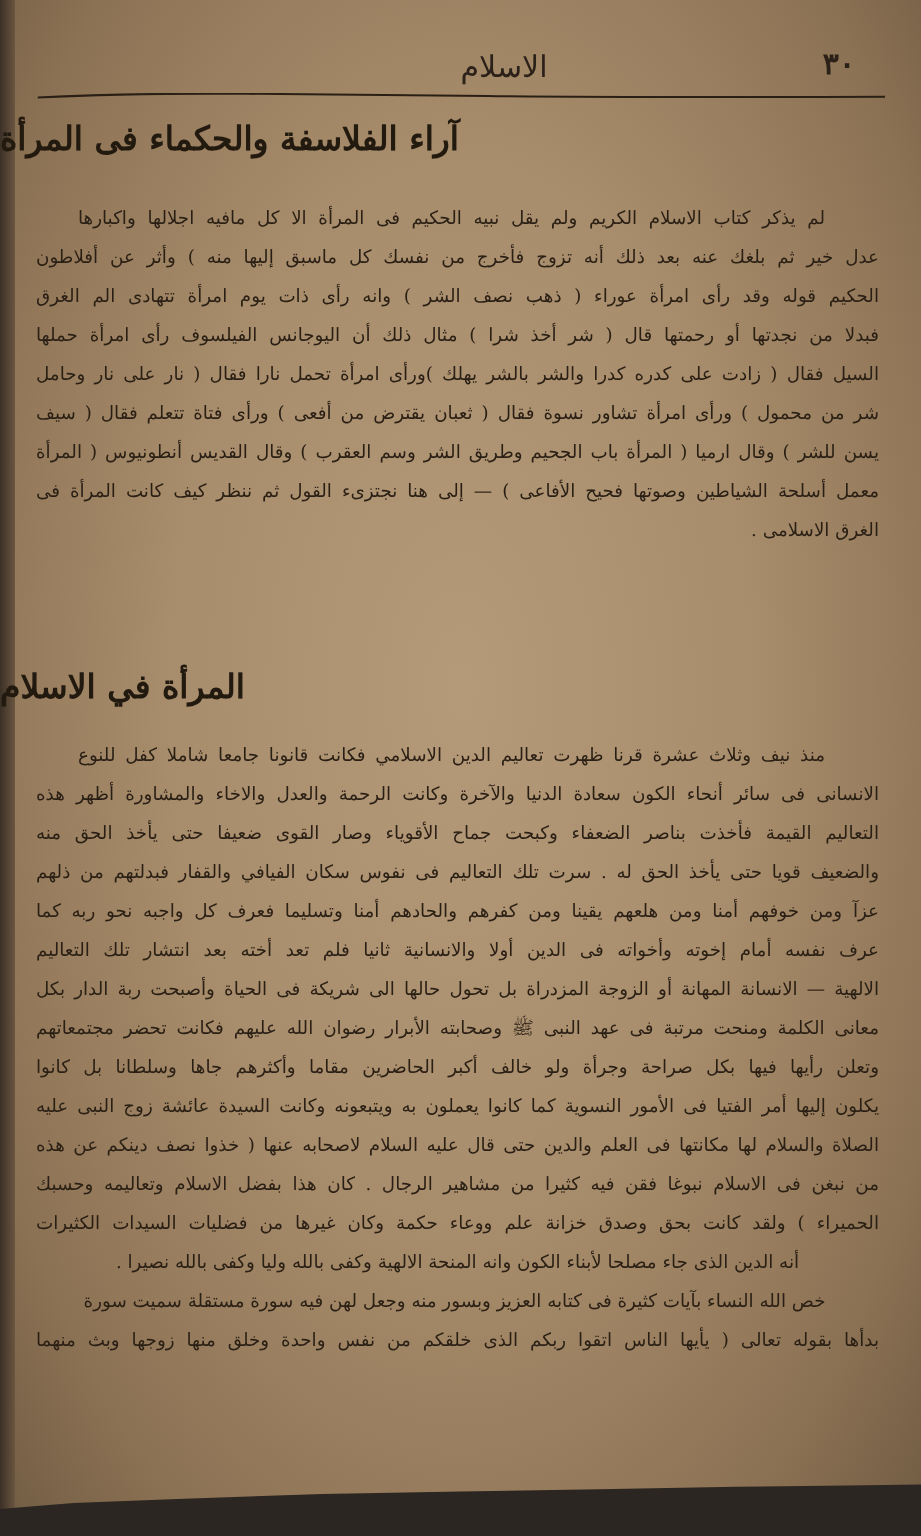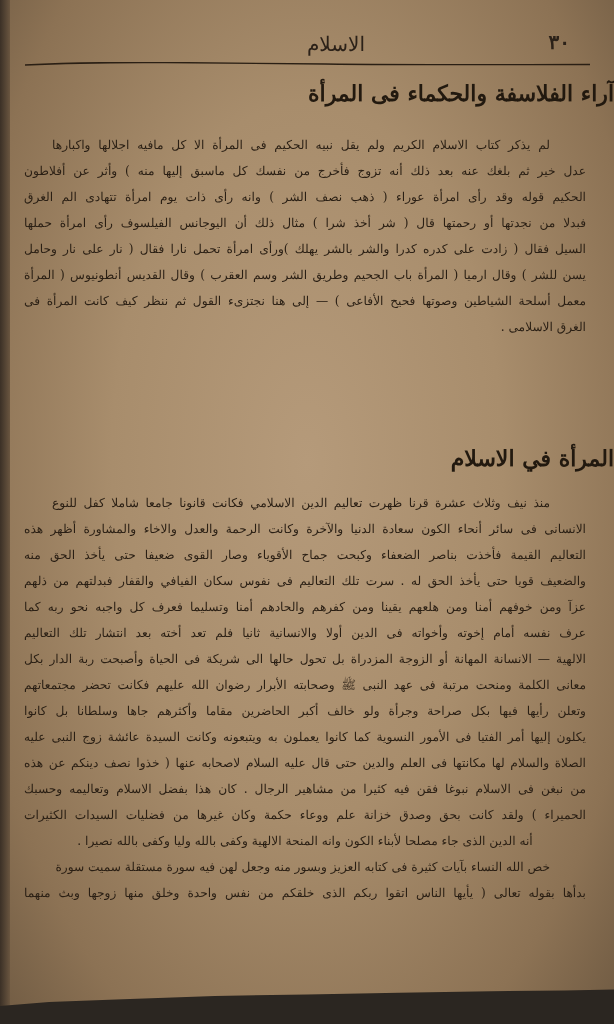--- a/index.html
+++ b/index.html
@@ -31,21 +31,21 @@
     font-family: "DejaVu Serif", serif; font-size: 20px; font-weight: bold; text-align: center;
   }
   .running-title {
     position: absolute; right: 220px; top: 6px;
     font-family: "DejaVu Serif", serif; font-size: 20px;
   }
   .header-rule {
     position: absolute; left: 25px; top: 62px; width: 565px; height: 4px;
   }
   .section-title {
-    position: absolute; direction: rtl; text-align: right;
+    position: absolute; direction: rtl; text-align: left;
     font-family: "DejaVu Serif", serif; font-size: 22px; font-weight: bold;
     color: #22190f; width: 614px; left: 0;
   }
   .title-1 { top: 80px; }
   .title-2 { top: 445px; }
   .body-block {
     position: absolute; direction: rtl; text-align: justify;
     text-align-last: right;
     font-family: "DejaVu Serif", serif; font-size: 12.2px; color: #2a1f14;
     left: 24px; width: 562px;
@@ -75,20 +75,21 @@
   </svg>
 
   <div class="section-title title-1">آراء الفلاسفة والحكماء فى المرأة</div>
 
   <div class="body-block block-1">
     <span class="line indent">لم يذكر كتاب الاسلام الكريم ولم يقل نبيه الحكيم فى المرأة الا كل مافيه اجلالها واكبارها</span>
     <span class="line">عدل خير ثم بلغك عنه بعد ذلك أنه تزوج فأخرج من نفسك كل ماسبق إليها منه ) وأثر عن أفلاطون</span>
     <span class="line">الحكيم قوله وقد رأى امرأة عوراء ( ذهب نصف الشر ) وانه رأى ذات يوم امرأة تتهادى الم الغرق</span>
     <span class="line">فبدلا من نجدتها أو رحمتها قال ( شر أخذ شرا ) مثال ذلك أن اليوجانس الفيلسوف رأى امرأة حملها</span>
     <span class="line">السيل فقال ( زادت على كدره كدرا والشر بالشر يهلك )ورأى امرأة تحمل نارا فقال ( نار على نار وحامل</span>
+    <span class="line">شر من محمول ) ورأى امرأة تشاور نسوة فقال ( ثعبان يقترض من أفعى ) ورأى فتاة تتعلم فقال ( سيف</span>
     <span class="line">يسن للشر ) وقال ارميا ( المرأة باب الجحيم وطريق الشر وسم العقرب ) وقال القديس أنطونيوس ( المرأة</span>
     <span class="line">معمل أسلحة الشياطين وصوتها فحيح الأفاعى ) — إلى هنا نجتزىء القول ثم ننظر كيف كانت المرأة فى</span>
     <span class="line last">الغرق الاسلامى .</span>
   </div>
 
   <div class="section-title title-2">المرأة في الاسلام</div>
 
   <div class="body-block block-2">
     <span class="line indent">منذ نيف وثلاث عشرة قرنا ظهرت تعاليم الدين الاسلامي فكانت قانونا جامعا شاملا كفل للنوع</span>
     <span class="line">الانسانى فى سائر أنحاء الكون سعادة الدنيا والآخرة وكانت الرحمة والعدل والاخاء والمشاورة أظهر هذه</span>

